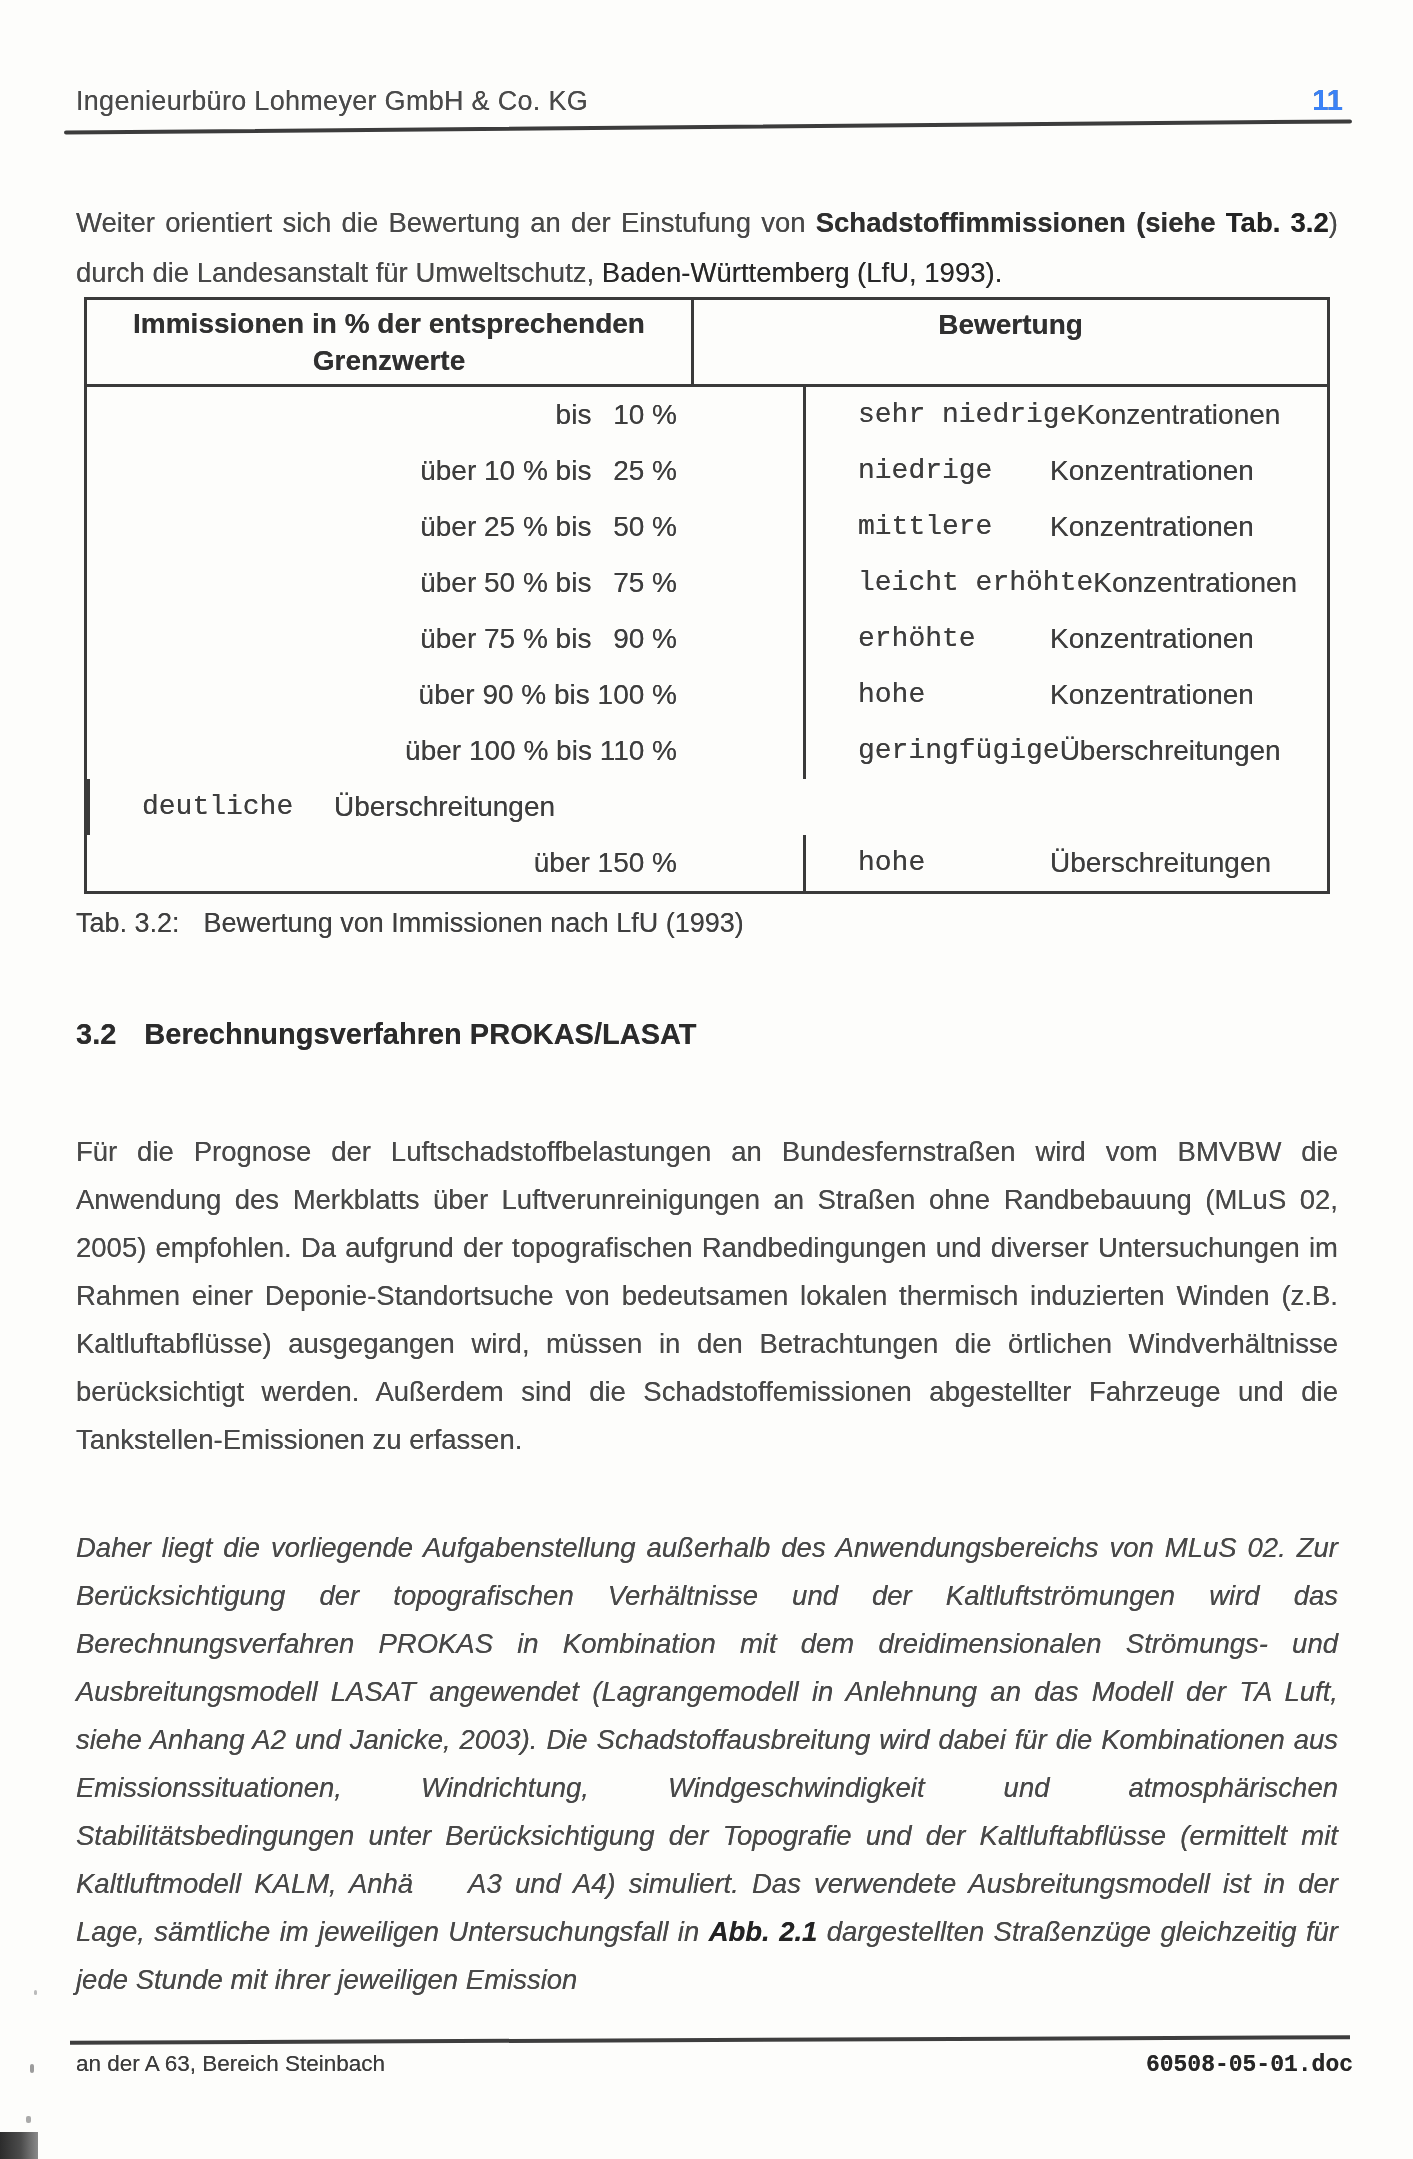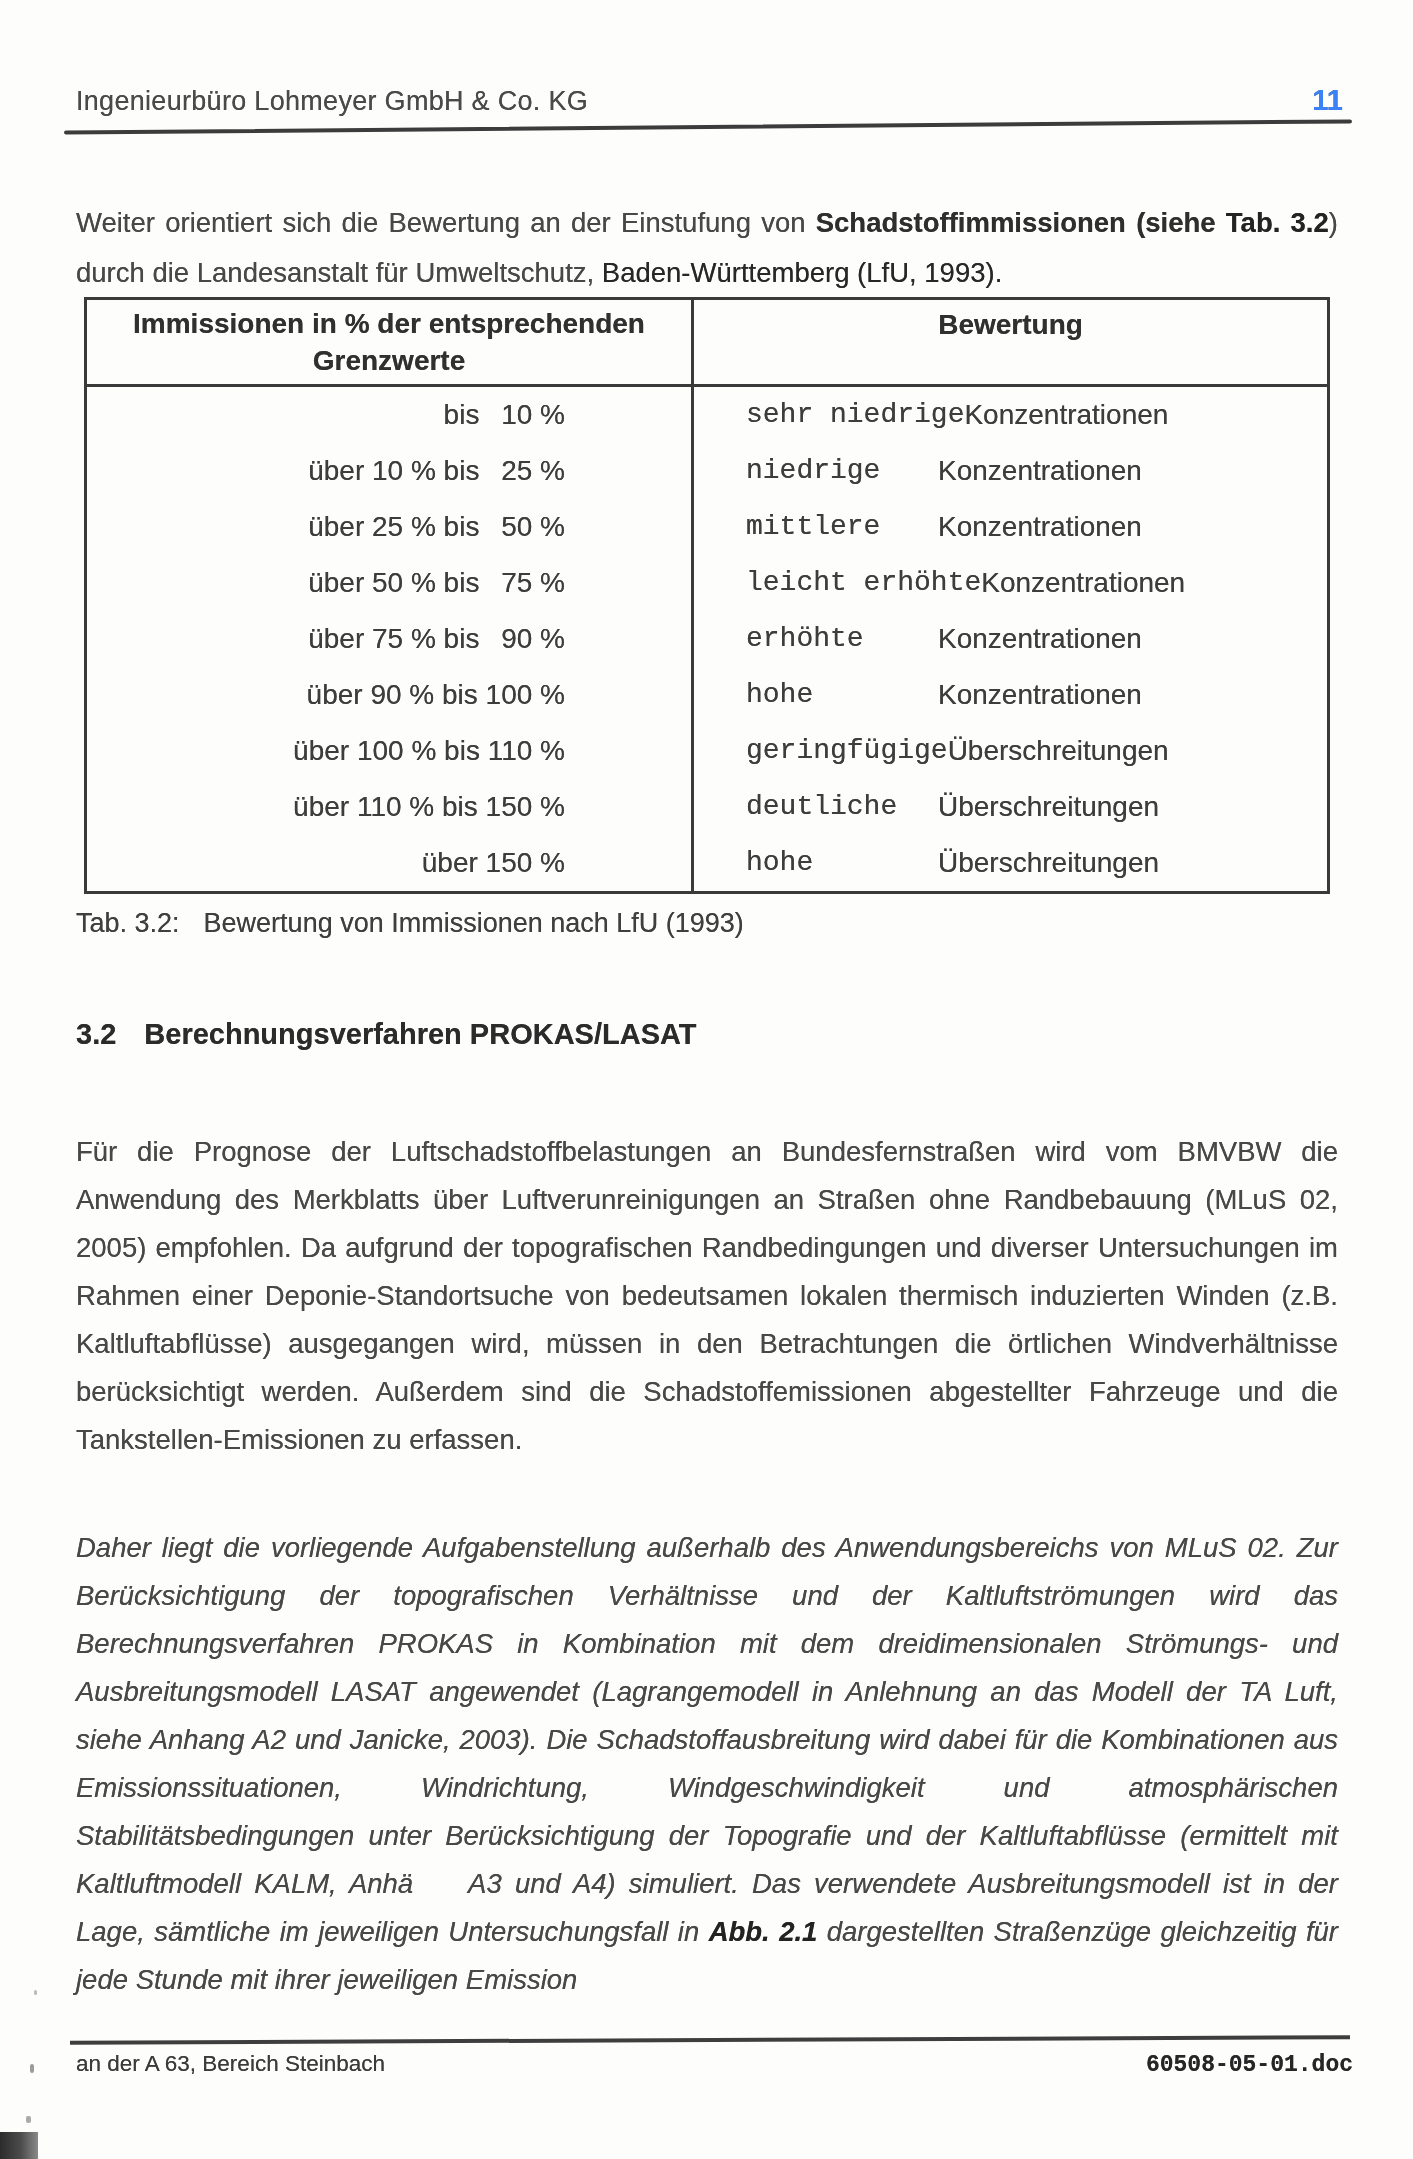--- a/index.html
+++ b/index.html
@@ -28,21 +28,21 @@
 
   
   .assess-table { position:absolute; top:297px; left:84px; width:1246px;
     border:3px solid #3a3a3a; background:transparent; box-sizing:border-box; }
   .thead { display:flex; border-bottom:3px solid #3a3a3a; min-height:84px; }
   .th1 { width:604px; text-align:center; font-weight:bold; font-size:28px;
     line-height:37px; color:#303030; padding-top:5px; box-sizing:border-box; }
   .th2 { flex:1; border-left:3px solid #3a3a3a; text-align:center;
     font-weight:bold; font-size:28px; padding-top:9px; color:#303030; }
   .trow { display:flex; height:56px; }
-  .cell-range { width:604px; box-sizing:border-box; text-align:right;
+  .cell-range { width:716px; box-sizing:border-box; text-align:right;
     padding-right:126px; font-size:28px; line-height:56px; color:#3d3d3d; }
   .cell-rating { flex:1; border-left:3px solid #3a3a3a; box-sizing:border-box;
     padding-left:52px; font-size:28px; line-height:56px; display:flex; color:#3d3d3d; }
   .adj { min-width:192px;font-family:Liberation Mono, monospace; }
 
   
   .caption { position:absolute; top:908px; left:76px; font-size:27px; color:#3f3f3f; }
   .cap-label { margin-right:24px; }
 
   
@@ -132,21 +132,20 @@
       </div>
   </div>
   <div class="trow">
     <div class="cell-range">über 100 % bis 110 %</div>
     <div class="cell-rating">
         <span class="adj">geringfügige</span>
         <span class="noun">Überschreitungen</span>
       </div>
   </div>
   <div class="trow">
-    <div class="cell-range">über 110 % bis 150 %</div>
     <div class="cell-rating">
         <span class="adj">deutliche</span>
         <span class="noun">Überschreitungen</span>
       </div>
   </div>
   <div class="trow">
     <div class="cell-range">über 150 %</div>
     <div class="cell-rating">
         <span class="adj">hohe</span>
         <span class="noun">Überschreitungen</span>

